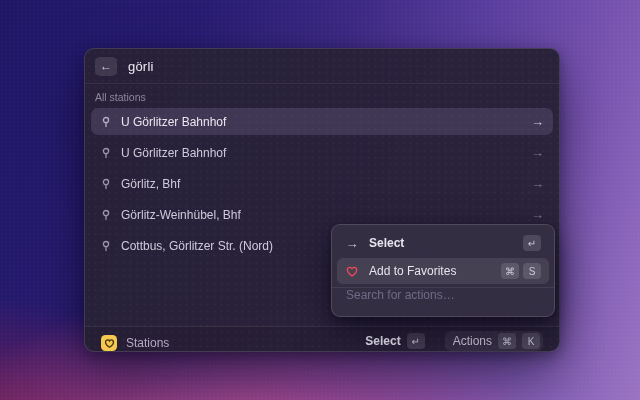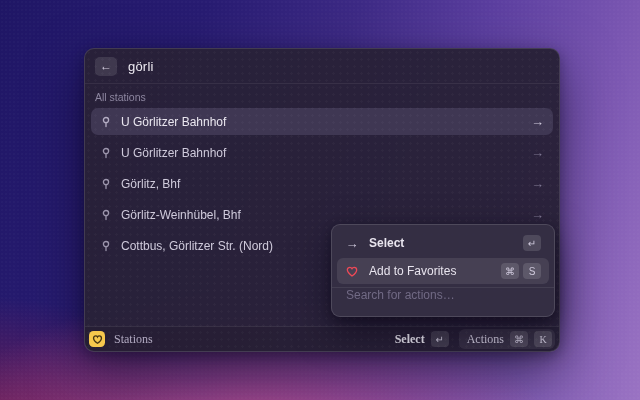--- a/index.html
+++ b/index.html
@@ -81,35 +81,34 @@
     font-size: 10px; display: grid; place-items: center;
   }
   .pop-divider { height: 1px; background: rgba(255,255,255,0.08); margin: 3px -5px 0; }
   .pop-search { height: 28px; display: flex; align-items: flex-start; padding: 0 9px; }
   .pop-search .ph { font-size: 12px; color: #716a85; }
 
   .statusbar {
     position: absolute; left: 0; right: 0; bottom: 0; height: 25px;
     border-top: 1px solid rgba(255,255,255,0.08);
     border-radius: 0 0 10px 10px;
-    display: flex; align-items: center; padding: 0 4px;
+    display: flex; align-items: flex-end; padding: 0 16px;
     background: rgba(0,0,0,0.07);
-    font-family: Liberation Serif, serif;
   }
   .app-chip { display: flex; align-items: center; gap: 9px; }
   .app-icon {
     width: 16px; height: 16px; border-radius: 4.5px; background: #f6c84d;
     display: grid; place-items: center;
   }
   .app-label { font-size: 12px; color: #b2abc2; }
   .sb-right { margin-left: auto; display: flex; align-items: center; }
   .sb-group { display: flex; align-items: center; gap: 6px; }
   .sb-label { font-size: 12px; color: #e9e6f0; font-weight: 700; }
   .actions-pill {
-    display: flex; align-items: center; gap: 6px; margin-left: 10px;
+    display: flex; align-items: center; gap: 6px; margin-left: 20px;
     background: rgba(255,255,255,0.07); border-radius: 6px; padding: 2px 3px 2px 8px;
     cursor: pointer;
   }
   .actions-pill .sb-label { font-weight: 400; color: #cfc9dc; }
 </style>
 </head>
 <body>
 
 <div class="stage">
 

